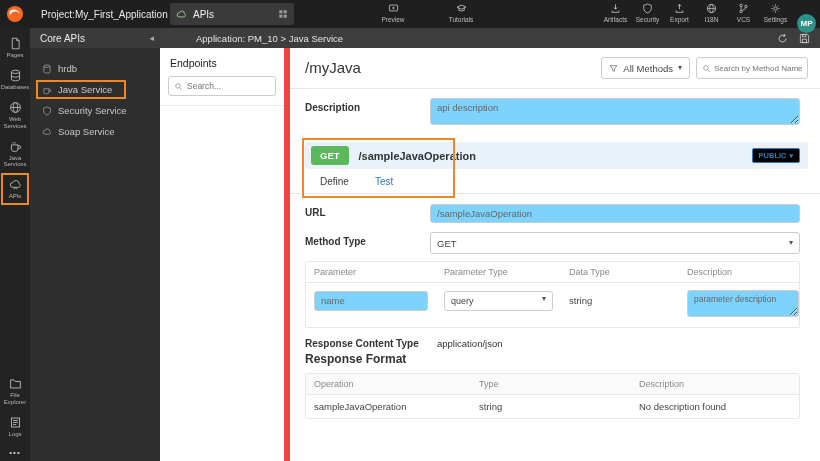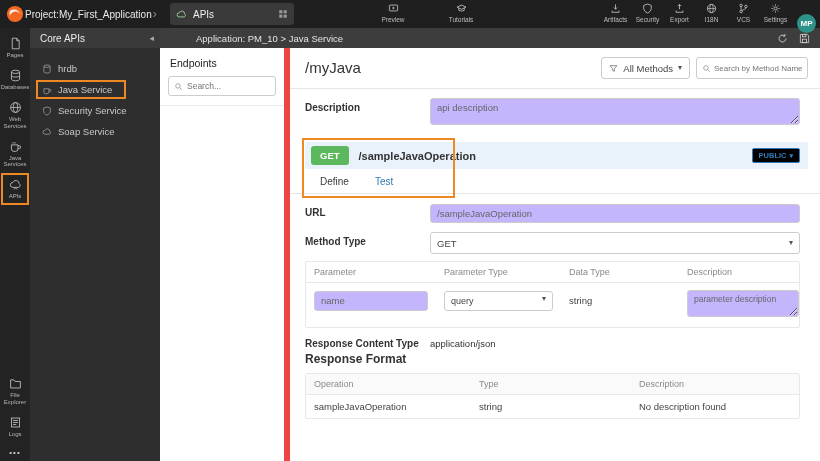--- a/index.html
+++ b/index.html
@@ -2,21 +2,21 @@
 <html style="--annotation: #ee8822; --method-get: #5cb85c; --link-blue: #337ab7; --operation-header-bg: #e9f2fb; --brand-orange: #f26722;"><head>
 <meta charset="utf-8">
 <style>
   *{margin:0;padding:0;box-sizing:border-box;}
   html,body{width:820px;height:461px;overflow:hidden;background:#fff;
     font-family:"Liberation Sans","DejaVu Sans",sans-serif;}
   .screen{position:relative;width:820px;height:461px;background:#fff;}
 
   
   .topbar{position:absolute;left:0;top:0;width:820px;height:28px;background:#1f1f1f;color:#ccc;z-index:10;}
-  .brand{position:absolute;left:6px;top:0;height:28px;display:flex;align-items:center;gap:1px;text-align:center;}
+  .brand{position:absolute;left:6px;top:0;height:28px;display:flex;align-items:center;gap:17px;text-align:center;}
   .project{font-size:10px;color:#e9e9e9;cursor:pointer;}
   .chev-r{color:#8a8a8a;font-size:12px;line-height:1;}
   .doc-tab{position:absolute;left:170px;top:3px;width:124px;height:22px;background:#3a3a3a;border-radius:3px;
     display:flex;align-items:center;gap:6px;padding:0 6px;font-size:10px;color:#eee;cursor:pointer;}
   .doc-tab .tab-ic{display:flex;color:#9dd39d;}
   .doc-tab .grid-ic{margin-left:auto;display:flex;color:#999;}
   .tb-item{position:absolute;top:3px;width:46px;display:flex;flex-direction:column;align-items:center;gap:2px;
     color:#bdbdbd;font-size:6.5px;cursor:pointer;}
   .tb-item svg,.tb-act svg{width:11px;height:11px;color:#c6c6c6;}
   .tb-right{position:absolute;right:4px;top:3px;display:flex;align-items:flex-start;gap:1px;}
@@ -76,21 +76,21 @@
   .op-search{position:absolute;right:0;top:1px;width:112px;height:22px;border:1px solid #ccc;border-radius:3px;
     display:flex;align-items:center;gap:3px;padding:0 5px;color:#999;background:#fff;}
   .op-search svg{width:9px;height:9px;flex:none;}
   .op-search input{border:0;outline:0;width:100%;font-size:8px;color:#555;font-family:inherit;}
   .divider{height:1px;background:#e6e6e6;margin:4px -12px 0 -15px;}
 
   .frow{display:flex;margin-top:9px;}
   .frow .flabel{width:125px;font-size:10px;font-weight:bold;color:#333;padding-top:4px;flex:none;}
   .field{width:370px;}
   .txt{width:100%;border:1px solid #ccc;border-radius:3px;font-size:9.5px;color:#666;
-    padding:3px 6px;font-family:inherit;background:#c4b5fd;}
+    padding:3px 6px;font-family:inherit;background:#7dd3fc;}
   textarea.txt{height:27px;}
   .selwrap{position:relative;width:100%;}
   .selwrap select{width:100%;height:22px;border:1px solid #ccc;border-radius:3px;background:#fff;
     font-size:9.5px;color:#444;padding:0 6px;appearance:none;-webkit-appearance:none;font-family:inherit;}
   .selwrap .caret{position:absolute;right:7px;top:6px;pointer-events:none;}
 
   .op-panel{position:relative;margin-top:13px;}
   .op-annotation{position:absolute;left:-3px;top:-4px;width:153px;height:60px;
     border:2px solid var(--annotation,#ee8822);z-index:4;pointer-events:none;}
   .op-header{height:27px;background:var(--operation-header-bg,#e9f2fb);display:flex;align-items:center;
@@ -116,21 +116,21 @@
   .trow{display:flex;align-items:flex-start;padding:7px 0 6px;}
   .tcell{padding:0 8px;}
   .cell-text{font-size:9.5px;color:#444;padding-top:5px;}
   .pt-input{width:114px;height:20px;}
   .pt-sel .selwrap select{height:20px;font-size:9px;}
   .pt-sel .selwrap .caret{top:5px;}
   .pt-desc{width:112px;height:28px;font-size:8.5px;}
   .rtable .thead{background:#fafafa;}
   .rt-c1{width:165px;flex:none;}.rt-c2{width:160px;flex:none;}.rt-c3{flex:1;}
   .rtable .td{font-size:9.5px;color:#444;padding:6px 8px;}
-  .rc-row{display:flex;margin-top:10px;}
+  .rc-row{display:flex;margin-top:10px;gap:7px;}
   .rc-row .flabel{width:125px;font-size:10px;font-weight:bold;color:#333;flex:none;}
   .rc-val{font-size:9.5px;color:#333;}
 </style>
 </head>
 <body>
 
 <div class="screen">
 
   <header class="topbar">
     <div class="brand">

